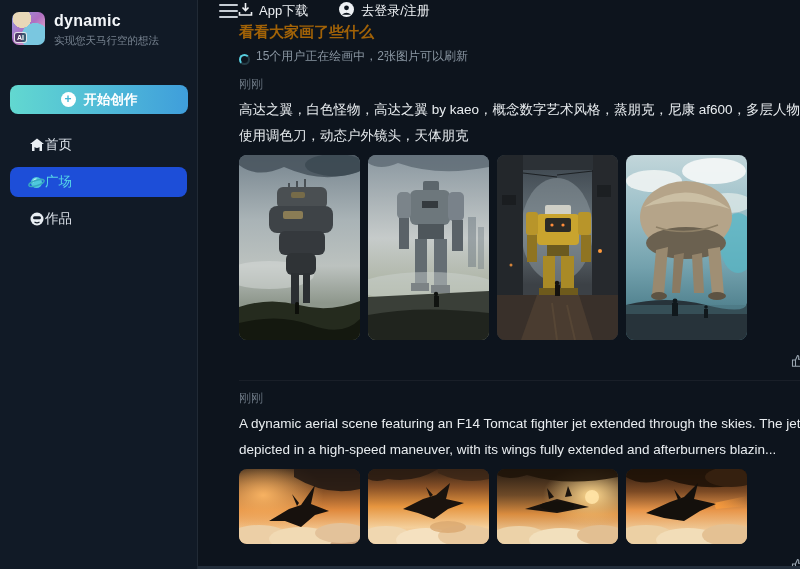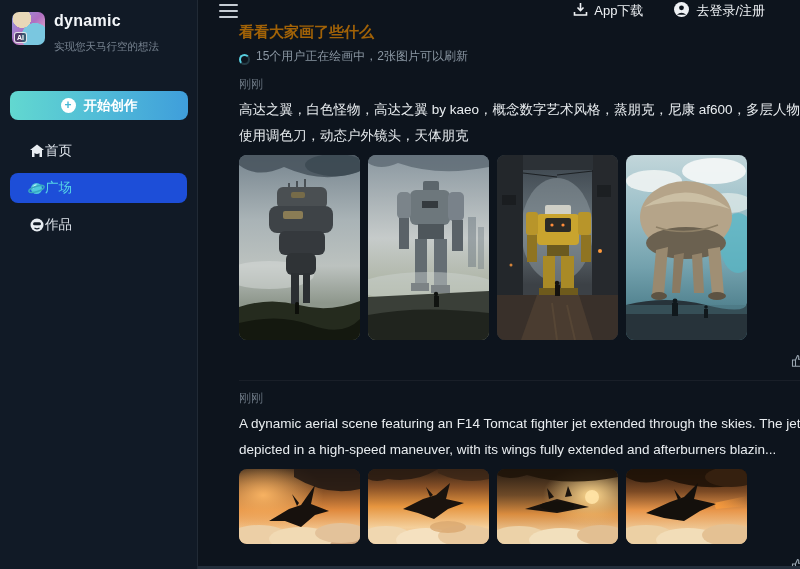--- a/index.html
+++ b/index.html
@@ -21,42 +21,42 @@
       radial-gradient(circle at 30% 20%, #e8d8b8 0 26%, transparent 27%),
       radial-gradient(circle at 70% 75%, #7ac7e0 0 40%, transparent 41%),
       linear-gradient(135deg,#8d9fe0 0%,#b06ec2 48%,#d7a0c8 75%,#6fb8d8 100%);
   }
   .ai-badge {
     position:absolute; left:2px; bottom:2px; font-size:7px; font-weight:700; color:#fff;
     background:rgba(15,18,40,.6); border:1px solid rgba(255,255,255,.85);
     border-radius:3px; padding:0 2px; line-height:9px;
   }
   .app-name { font-size:16px; font-weight:700; color:#f3f6f9; letter-spacing:.3px; }
-  .tagline { font-size:10.5px; color:#76828f; margin-top:10px; }
+  .tagline { font-size:10.5px; color:#76828f; margin-top:4px; }
   .create-btn {
     margin-top:37px; width:178px; height:29px; border-radius:8px; border:none; cursor:pointer;
     background:linear-gradient(90deg,#62d8d0 0%,#4fb9d8 55%,#3f9edb 100%);
     color:#fff; font-size:13.5px; font-weight:600;
     display:flex; align-items:center; justify-content:center; gap:8px;
     font-family:inherit;
   }
   .plus-circle {
     width:15px; height:15px; border-radius:50%; background:#fff; color:#45b8d6;
     font-size:12px; line-height:14px; text-align:center; font-weight:700;
   }
   .nav { margin-top:16px; }
   .nav-item {
     height:30px; display:flex; align-items:center; padding-left:18px;
     margin-bottom:7px; border-radius:8px; color:#dde3ea; font-size:13.5px; cursor:pointer;
   }
   .nav-item.active { background:#1d4ed8; color:#55d3e6; }
   .nav-icon { width:17px; height:17px; display:flex; align-items:center; justify-content:center; }
   
   .main { flex:1; display:flex; flex-direction:column; position:relative; }
-  .header { height:42px; display:flex; align-items:center; justify-content:space-between; padding:0 35px 0 21px; }
+  .header { height:42px; display:flex; align-items:center; justify-content:flex-start; padding:0 35px 0 21px; }
   .hamburger { width:19px; cursor:pointer; }
   .hamburger span { display:block; height:2px; background:#c6cdd4; border-radius:1px; margin:4px 0; }
   .actions { display:flex; gap:30px; align-items:center; font-size:13px; color:#eef1f4; }
   .action { display:flex; gap:6px; align-items:center; cursor:pointer; }
   .content { padding-left:41px; width:591px; }
   .feed-title { font-size:15px; font-weight:700; color:#a16207; margin-top:1px; }
   .status { margin-top:6px; font-size:12px; color:#8a96a2; display:flex; gap:6px; align-items:flex-end; }
   .spinner {
     width:11px; height:11px; border-radius:50%;
     border:2px solid rgba(120,200,215,.22); border-top-color:#58cfe0; border-left-color:#58cfe0;

